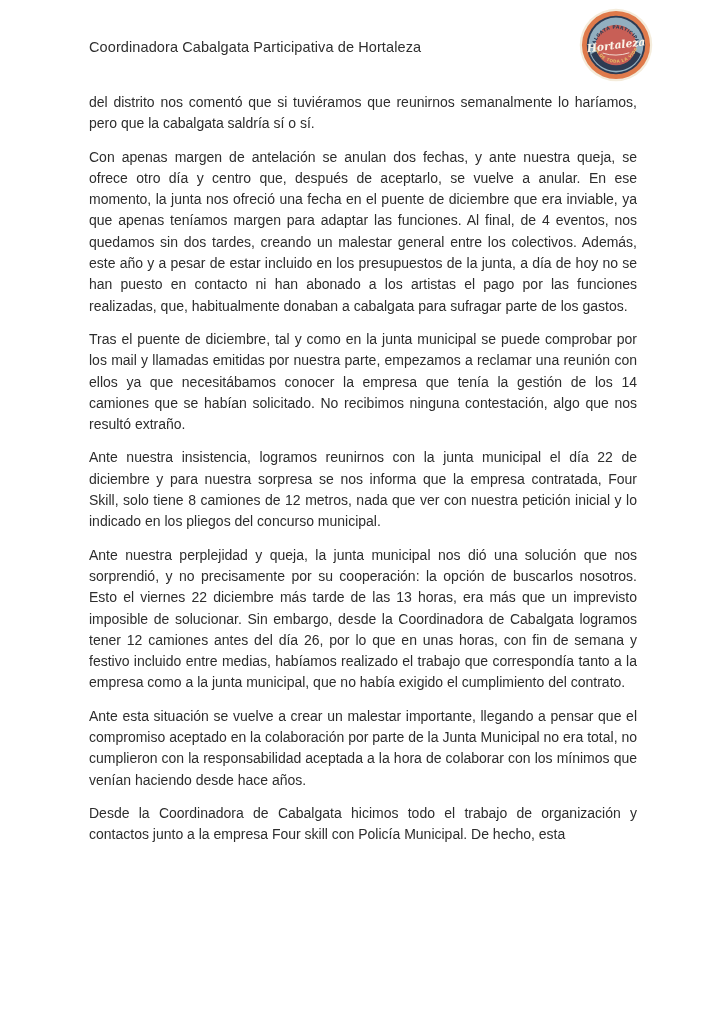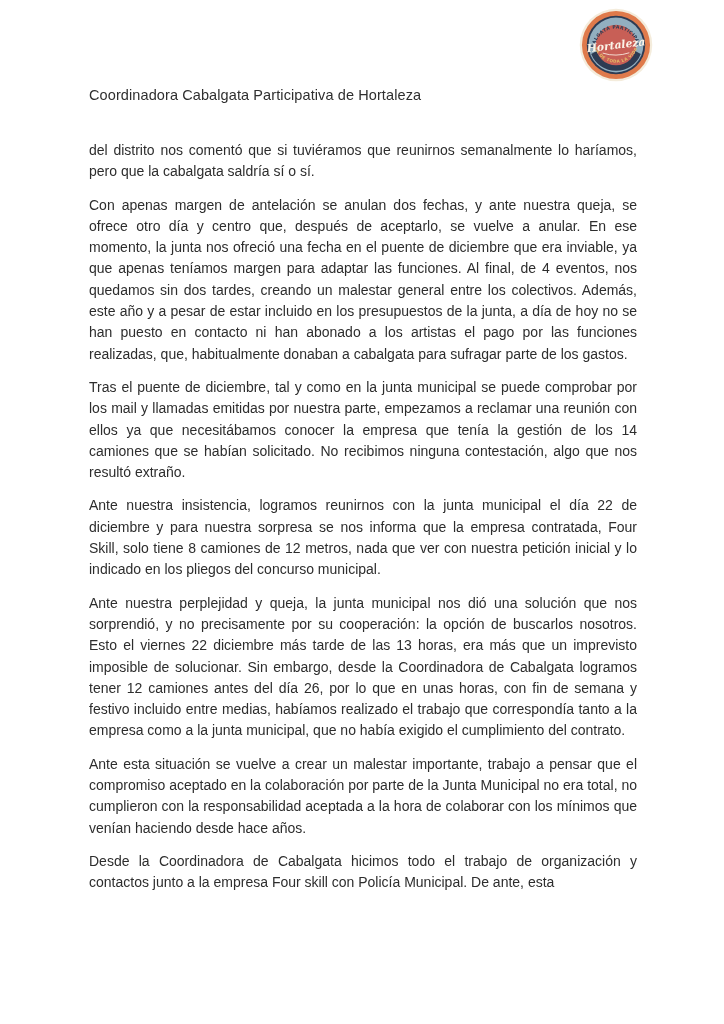--- a/index.html
+++ b/index.html
@@ -14,21 +14,20 @@
     overflow: hidden;
   }
   .content {
     padding: 0 87px 0 89px;
   }
   .header-title {
     padding-top: 39px;
     font-size: 14.5px;
     color: #2f2f2f;
     letter-spacing: 0.1px;
-    margin-top: 48px;
   }
   .logo {
     position: absolute;
     top: 8px;
     right: 70px;
     width: 76px;
     height: 74px;
   }
   .logo svg { width: 100%; height: 100%; }
   .letter-body {
@@ -90,18 +89,18 @@
 
   <div class="content">
     <div class="header-title">Coordinadora Cabalgata Participativa de Hortaleza</div>
 
     <div class="letter-body">
       <p>del distrito nos comentó que si tuviéramos que reunirnos semanalmente lo haríamos, pero que la cabalgata saldría sí o sí.</p>
       <p>Con apenas margen de antelación se anulan dos fechas, y ante nuestra queja, se ofrece otro día y centro que, después de aceptarlo, se vuelve a anular. En ese momento, la junta nos ofreció una fecha en el puente de diciembre que era inviable, ya que apenas teníamos margen para adaptar las funciones. Al final, de 4 eventos, nos quedamos sin dos tardes, creando un malestar general entre los colectivos. Además, este año y a pesar de estar incluido en los presupuestos de la junta, a día de hoy no se han puesto en contacto ni han abonado a los artistas el pago por las funciones realizadas, que, habitualmente donaban a cabalgata para sufragar parte de los gastos.</p>
       <p>Tras el puente de diciembre, tal y como en la junta municipal se puede comprobar por los mail y llamadas emitidas por nuestra parte, empezamos a reclamar una reunión con ellos ya que necesitábamos conocer la empresa que tenía la gestión de los 14 camiones que se habían solicitado. No recibimos ninguna contestación, algo que nos resultó extraño.</p>
       <p>Ante nuestra insistencia, logramos reunirnos con la junta municipal el día 22 de diciembre y para nuestra sorpresa se nos informa que la empresa contratada, Four Skill, solo tiene 8 camiones de 12 metros, nada que ver con nuestra petición inicial y lo indicado en los pliegos del concurso municipal.</p>
       <p>Ante nuestra perplejidad y queja, la junta municipal nos dió una solución que nos sorprendió, y no precisamente por su cooperación: la opción de buscarlos nosotros. Esto el viernes 22 diciembre más tarde de las 13 horas, era más que un imprevisto imposible de solucionar. Sin embargo, desde la Coordinadora de Cabalgata logramos tener 12 camiones antes del día 26, por lo que en unas horas, con fin de semana y festivo incluido entre medias, habíamos realizado el trabajo que correspondía tanto a la empresa como a la junta municipal, que no había exigido el cumplimiento del contrato.</p>
-      <p>Ante esta situación se vuelve a crear un malestar importante, trabajo a pensar que el compromiso aceptado en la colaboración por parte de la Junta Municipal no era total, no cumplieron con la responsabilidad aceptada a la hora de colaborar con los mínimos que venían haciendo desde hace años.</p>
-      <p>Desde la Coordinadora de Cabalgata hicimos todo el trabajo de organización y contactos junto a la empresa Four skill con Policía Municipal. De ante, esta</p>
+      <p>Ante esta situación se vuelve a crear un malestar importante, llegando a pensar que el compromiso aceptado en la colaboración por parte de la Junta Municipal no era total, no cumplieron con la responsabilidad aceptada a la hora de colaborar con los mínimos que venían haciendo desde hace años.</p>
+      <p>Desde la Coordinadora de Cabalgata hicimos todo el trabajo de organización y contactos junto a la empresa Four skill con Policía Municipal. De hecho, esta</p>
     </div>
   </div>
 
 </div>
 
 </body></html>

